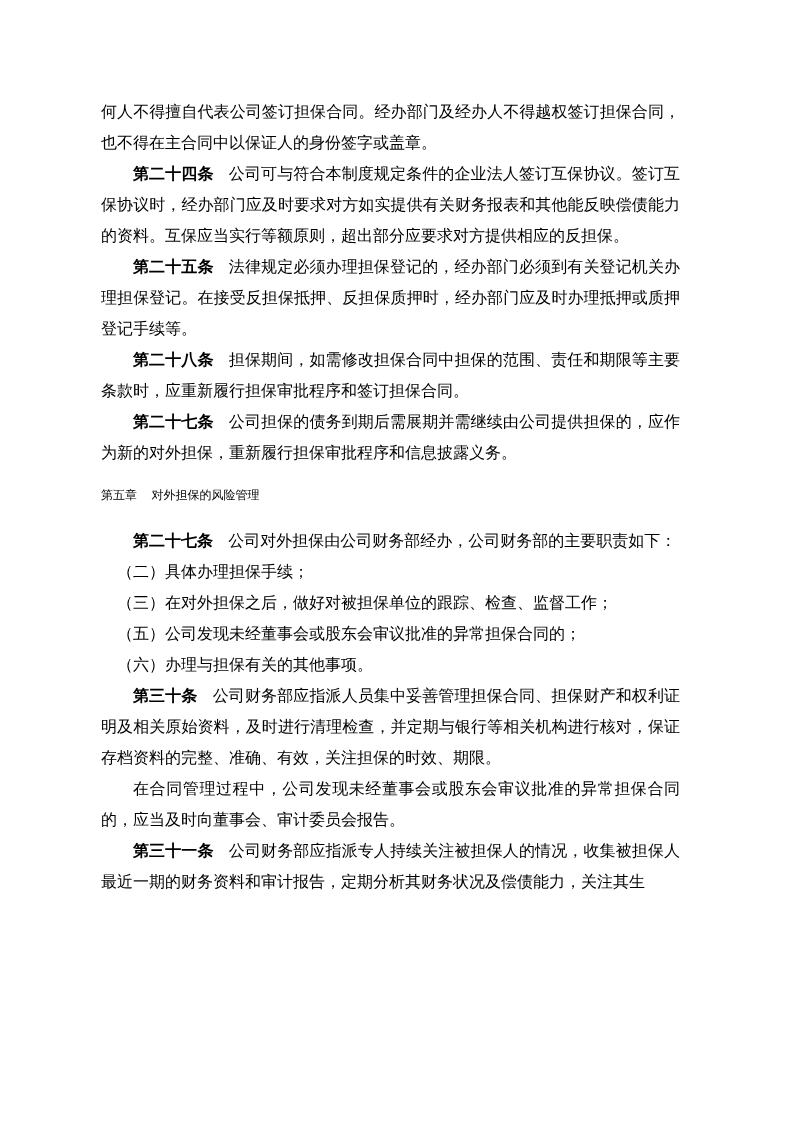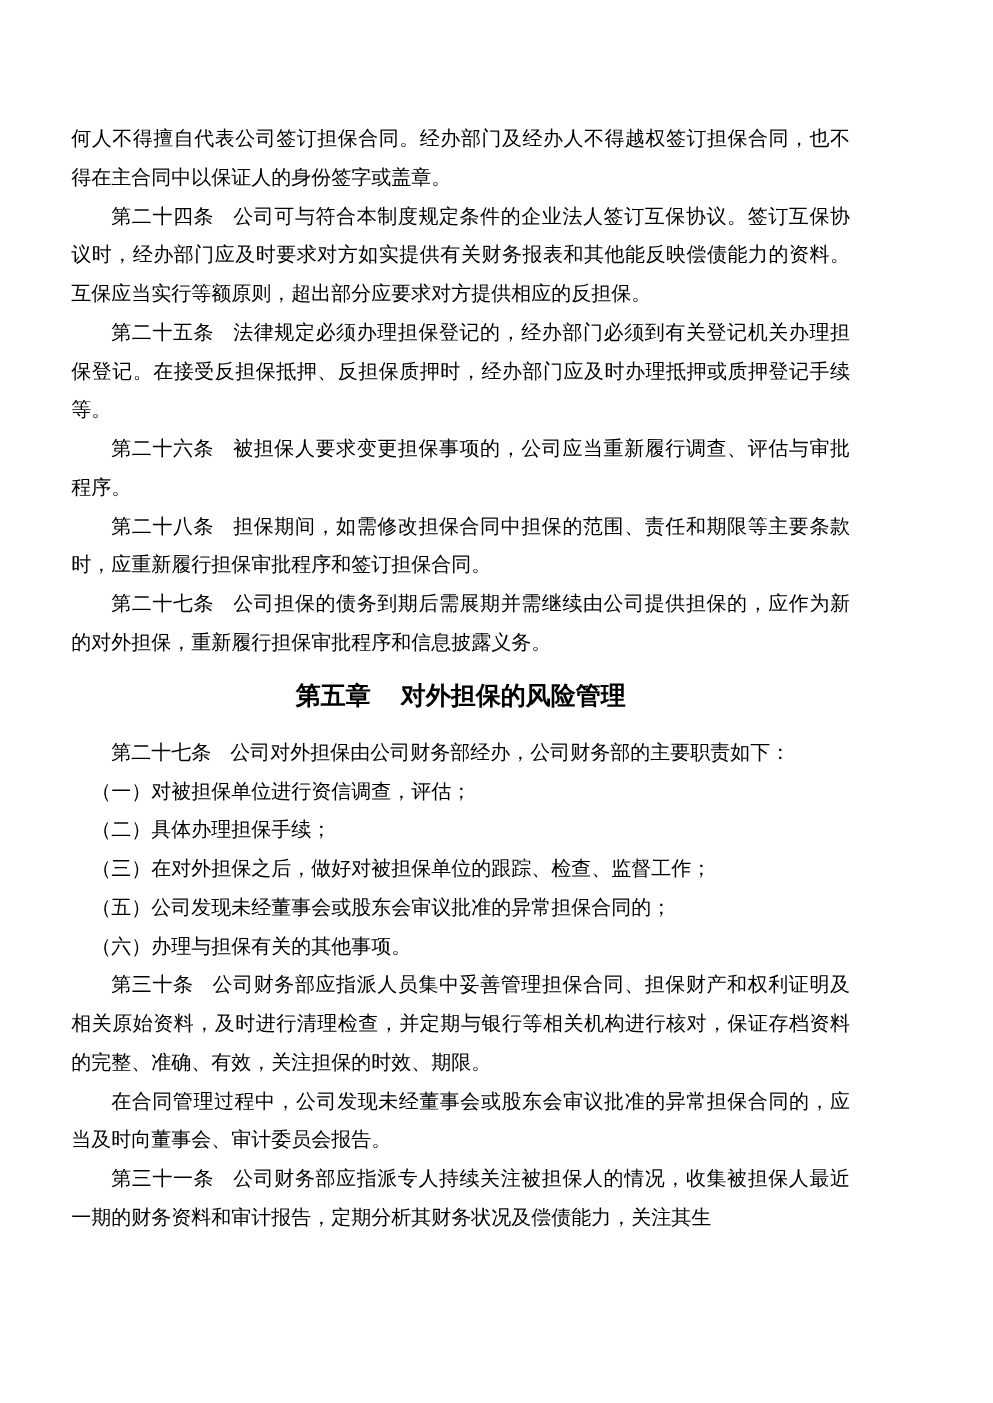--- a/index.html
+++ b/index.html
@@ -6,76 +6,74 @@
     margin: 0;
     padding: 0;
     background: #ffffff;
   }
   .page {
     position: relative;
     width: 794px;
     height: 1122px;
     background: #ffffff;
     box-sizing: border-box;
-    padding: 96px 114px 0 57px;
+    padding: 96px 114px 0 101px;
     overflow: hidden;
     font-family: "Liberation Serif", "DejaVu Serif", serif;
     color: #000000;
   }
   .page p {
     margin: 0;
     font-size: 16px;
     line-height: 31px;
     text-align: justify;
     text-justify: inter-ideograph;
   }
   p.cont   { text-indent: 0; }
   p.art    { text-indent: 2em; }
   p.plain  { text-indent: 2em; }
   p.list   { text-indent: 1em; }
   .art-num {
-    font-weight: normal;
+    font-weight: bold;
     font-family: "Liberation Sans", "DejaVu Sans", sans-serif;
     margin-right: 0.95em;
   }
   h2.chapter {
     margin: 12px 0 14px 0;
-    font-size: 20px;
+    font-size: 12px;
     line-height: 31px;
-    font-weight: bold;
+    font-weight: normal;
     font-family: "Liberation Sans", "DejaVu Sans", sans-serif;
-    text-align: center;
+    text-align: left;
     text-indent: 0;
   }
   h2.chapter .chapter-title {
     margin-left: 1.2em;
   }
 </style>
 </head>
 <body>
 
 <div class="page">
 
   <p class="cont">何人不得擅自代表公司签订担保合同。经办部门及经办人不得越权签订担保合同，也不得在主合同中以保证人的身份签字或盖章。</p>
 
   <p class="art"><span class="art-num">第二十四条</span><span>公司可与符合本制度规定条件的企业法人签订互保协议。签订互保协议时，经办部门应及时要求对方如实提供有关财务报表和其他能反映偿债能力的资料。互保应当实行等额原则，超出部分应要求对方提供相应的反担保。</span></p>
 
   <p class="art"><span class="art-num">第二十五条</span><span>法律规定必须办理担保登记的，经办部门必须到有关登记机关办理担保登记。在接受反担保抵押、反担保质押时，经办部门应及时办理抵押或质押登记手续等。</span></p>
 
-  <p class="art"><span class="art-num">第二十六条</span><span>被担保人要求变更担保事项的，公司应当重新履行调查、评估与审批程序。</span></p>
 
   <p class="art"><span class="art-num">第二十八条</span><span>担保期间，如需修改担保合同中担保的范围、责任和期限等主要条款时，应重新履行担保审批程序和签订担保合同。</span></p>
 
   <p class="art"><span class="art-num">第二十七条</span><span>公司担保的债务到期后需展期并需继续由公司提供担保的，应作为新的对外担保，重新履行担保审批程序和信息披露义务。</span></p>
 
   <h2 class="chapter"><span>第五章</span><span class="chapter-title">对外担保的风险管理</span></h2>
 
   <p class="art"><span class="art-num">第二十七条</span><span>公司对外担保由公司财务部经办，公司财务部的主要职责如下：</span></p>
 
-  <p class="list">（一）对被担保单位进行资信调查，评估；</p>
   <p class="list">（二）具体办理担保手续；</p>
   <p class="list">（三）在对外担保之后，做好对被担保单位的跟踪、检查、监督工作；</p>
   <p class="list">（五）公司发现未经董事会或股东会审议批准的异常担保合同的；</p>
   <p class="list">（六）办理与担保有关的其他事项。</p>
 
   <p class="art"><span class="art-num">第三十条</span><span>公司财务部应指派人员集中妥善管理担保合同、担保财产和权利证明及相关原始资料，及时进行清理检查，并定期与银行等相关机构进行核对，保证存档资料的完整、准确、有效，关注担保的时效、期限。</span></p>
 
   <p class="plain">在合同管理过程中，公司发现未经董事会或股东会审议批准的异常担保合同的，应当及时向董事会、审计委员会报告。</p>
 
   <p class="art"><span class="art-num">第三十一条</span><span>公司财务部应指派专人持续关注被担保人的情况，收集被担保人最近一期的财务资料和审计报告，定期分析其财务状况及偿债能力，关注其生</span></p>

